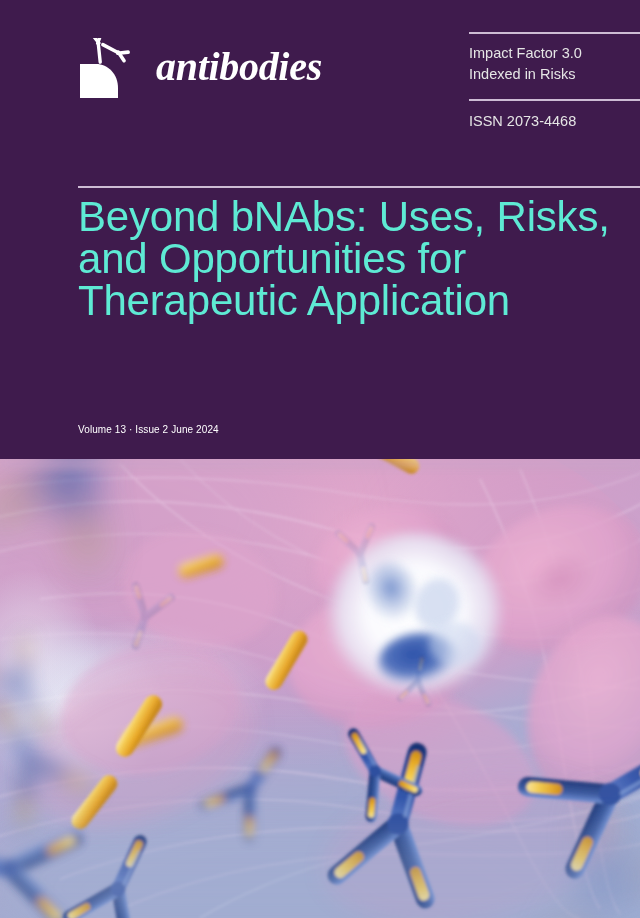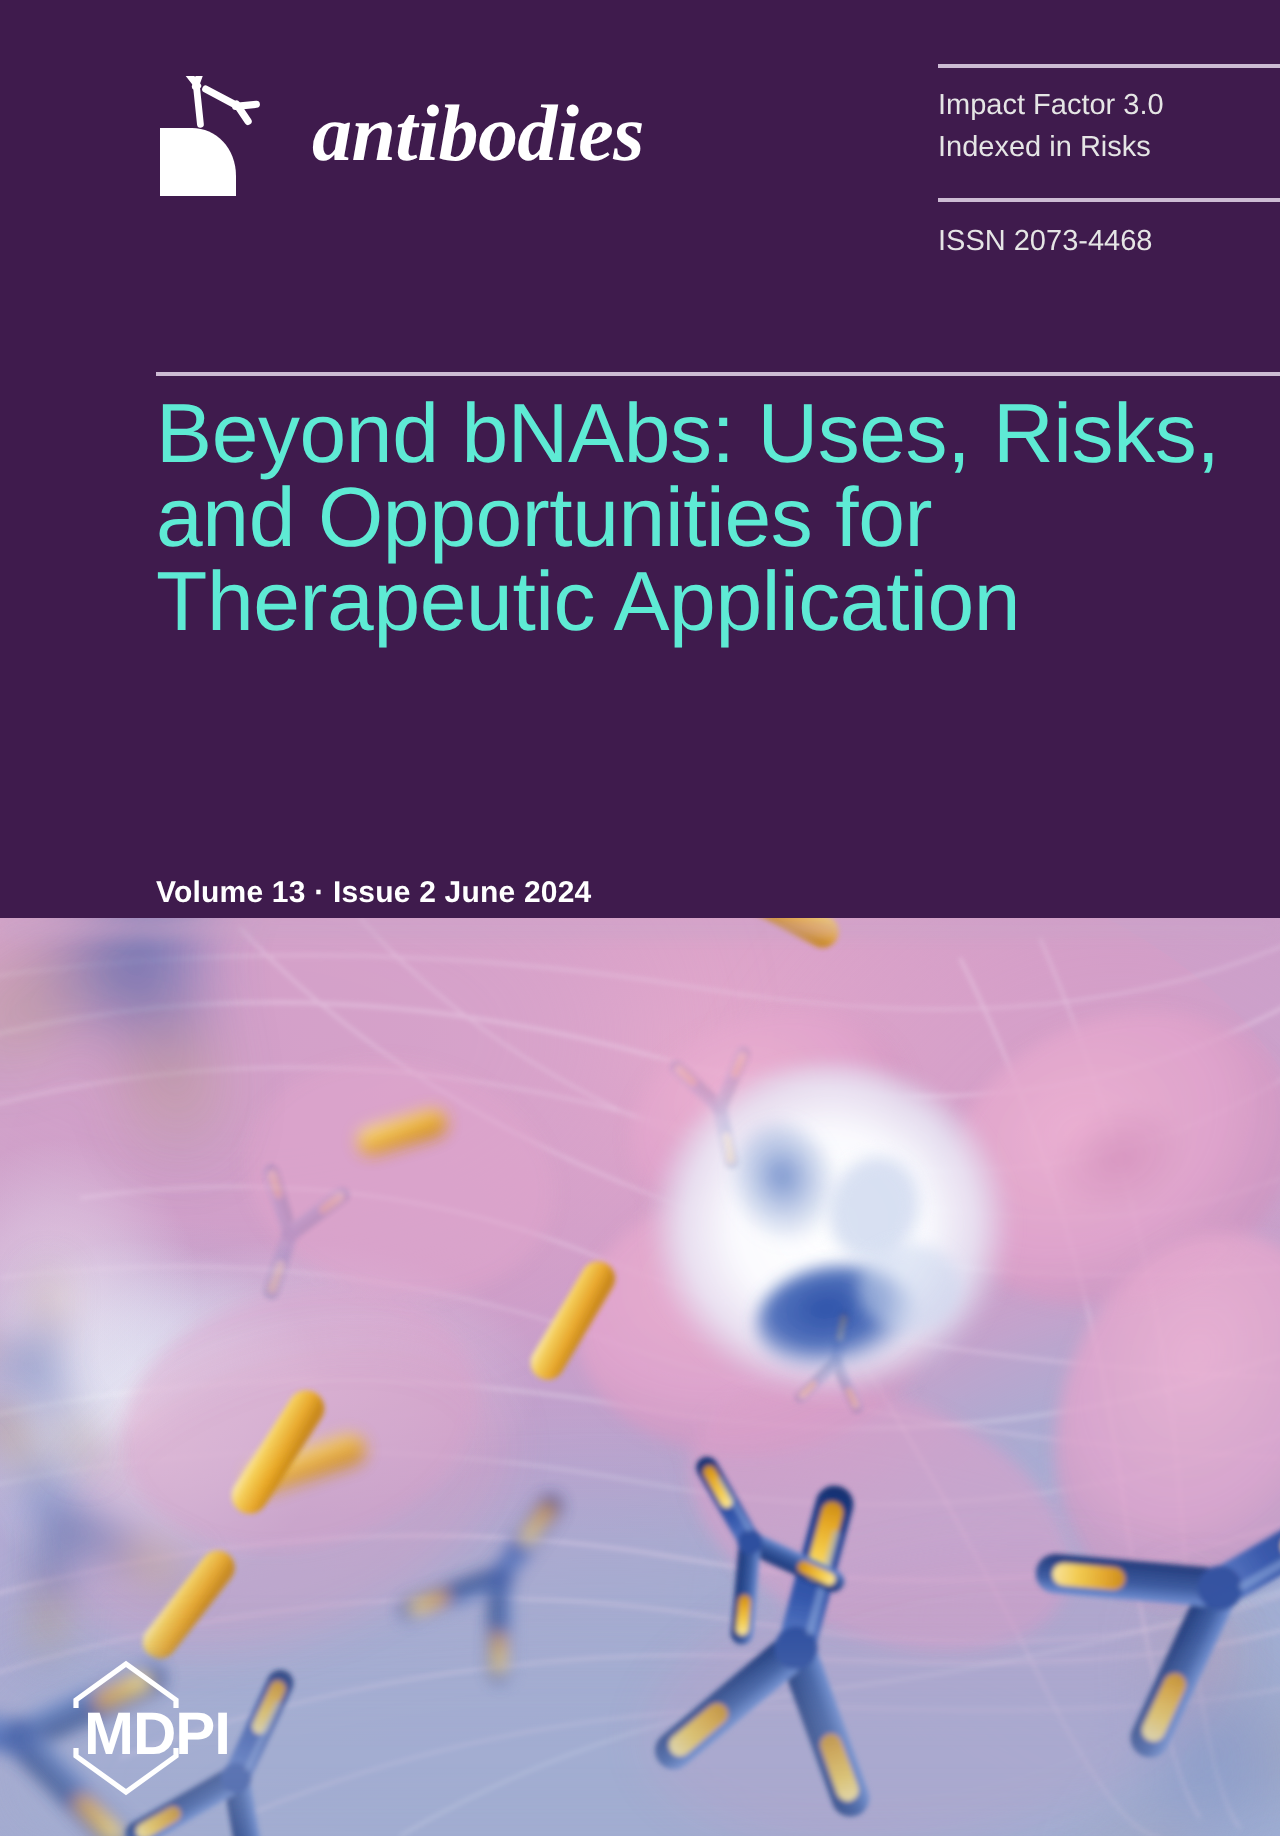--- a/index.html
+++ b/index.html
@@ -75,23 +75,23 @@
     font-size:42px;
     line-height:42px;
     font-weight:400;
     color:#5eead4;
     letter-spacing:-0.2px;
   }
 
   
   .volume-line {
     position:absolute;
-    left:33px; top:438px;
-    font-size:15px;
-    font-weight:bold;
+    left:33px; top:424px;
+    font-size:10px;
+    font-weight:normal;
     color:#ffffff;
     letter-spacing:0.1px;
   }
 
   
   .artwork {
     position:absolute;
     left:0; top:459px;
     width:640px; height:459px;
     overflow:hidden;
@@ -400,26 +400,14 @@
       <div class="metrics-rule second"></div>
       <div class="metrics-line">ISSN 2073-4468</div>
     </div>
 
     <div class="title-rule"></div>
     <h1 class="cover-title">Beyond bNAbs: Uses, Risks, and Opportunities for Therapeutic Application</h1>
 
     <div class="volume-line">Volume 13 · Issue 2 June 2024</div>
   </div>
 
-  <div class="mdpi-logo">
-    <svg viewBox="0 0 100 72" xmlns="http://www.w3.org/2000/svg" aria-hidden="true">
-
-      <g fill="none" stroke="#ffffff" stroke-width="2.6" stroke-linejoin="miter">
-
-        <path d="M4 26 L4 22 L29 4 L54 22 L54 26"></path>
-
-        <path d="M4 46 L4 50 L29 68 L54 50 L54 46"></path>
-      </g>
-      <text x="8" y="49" font-family="Liberation Sans, sans-serif" font-size="30" font-weight="bold" fill="#ffffff" letter-spacing="-0.5">MDPI</text>
-    </svg>
-  </div>
 
 </div>
 
 </body></html>

